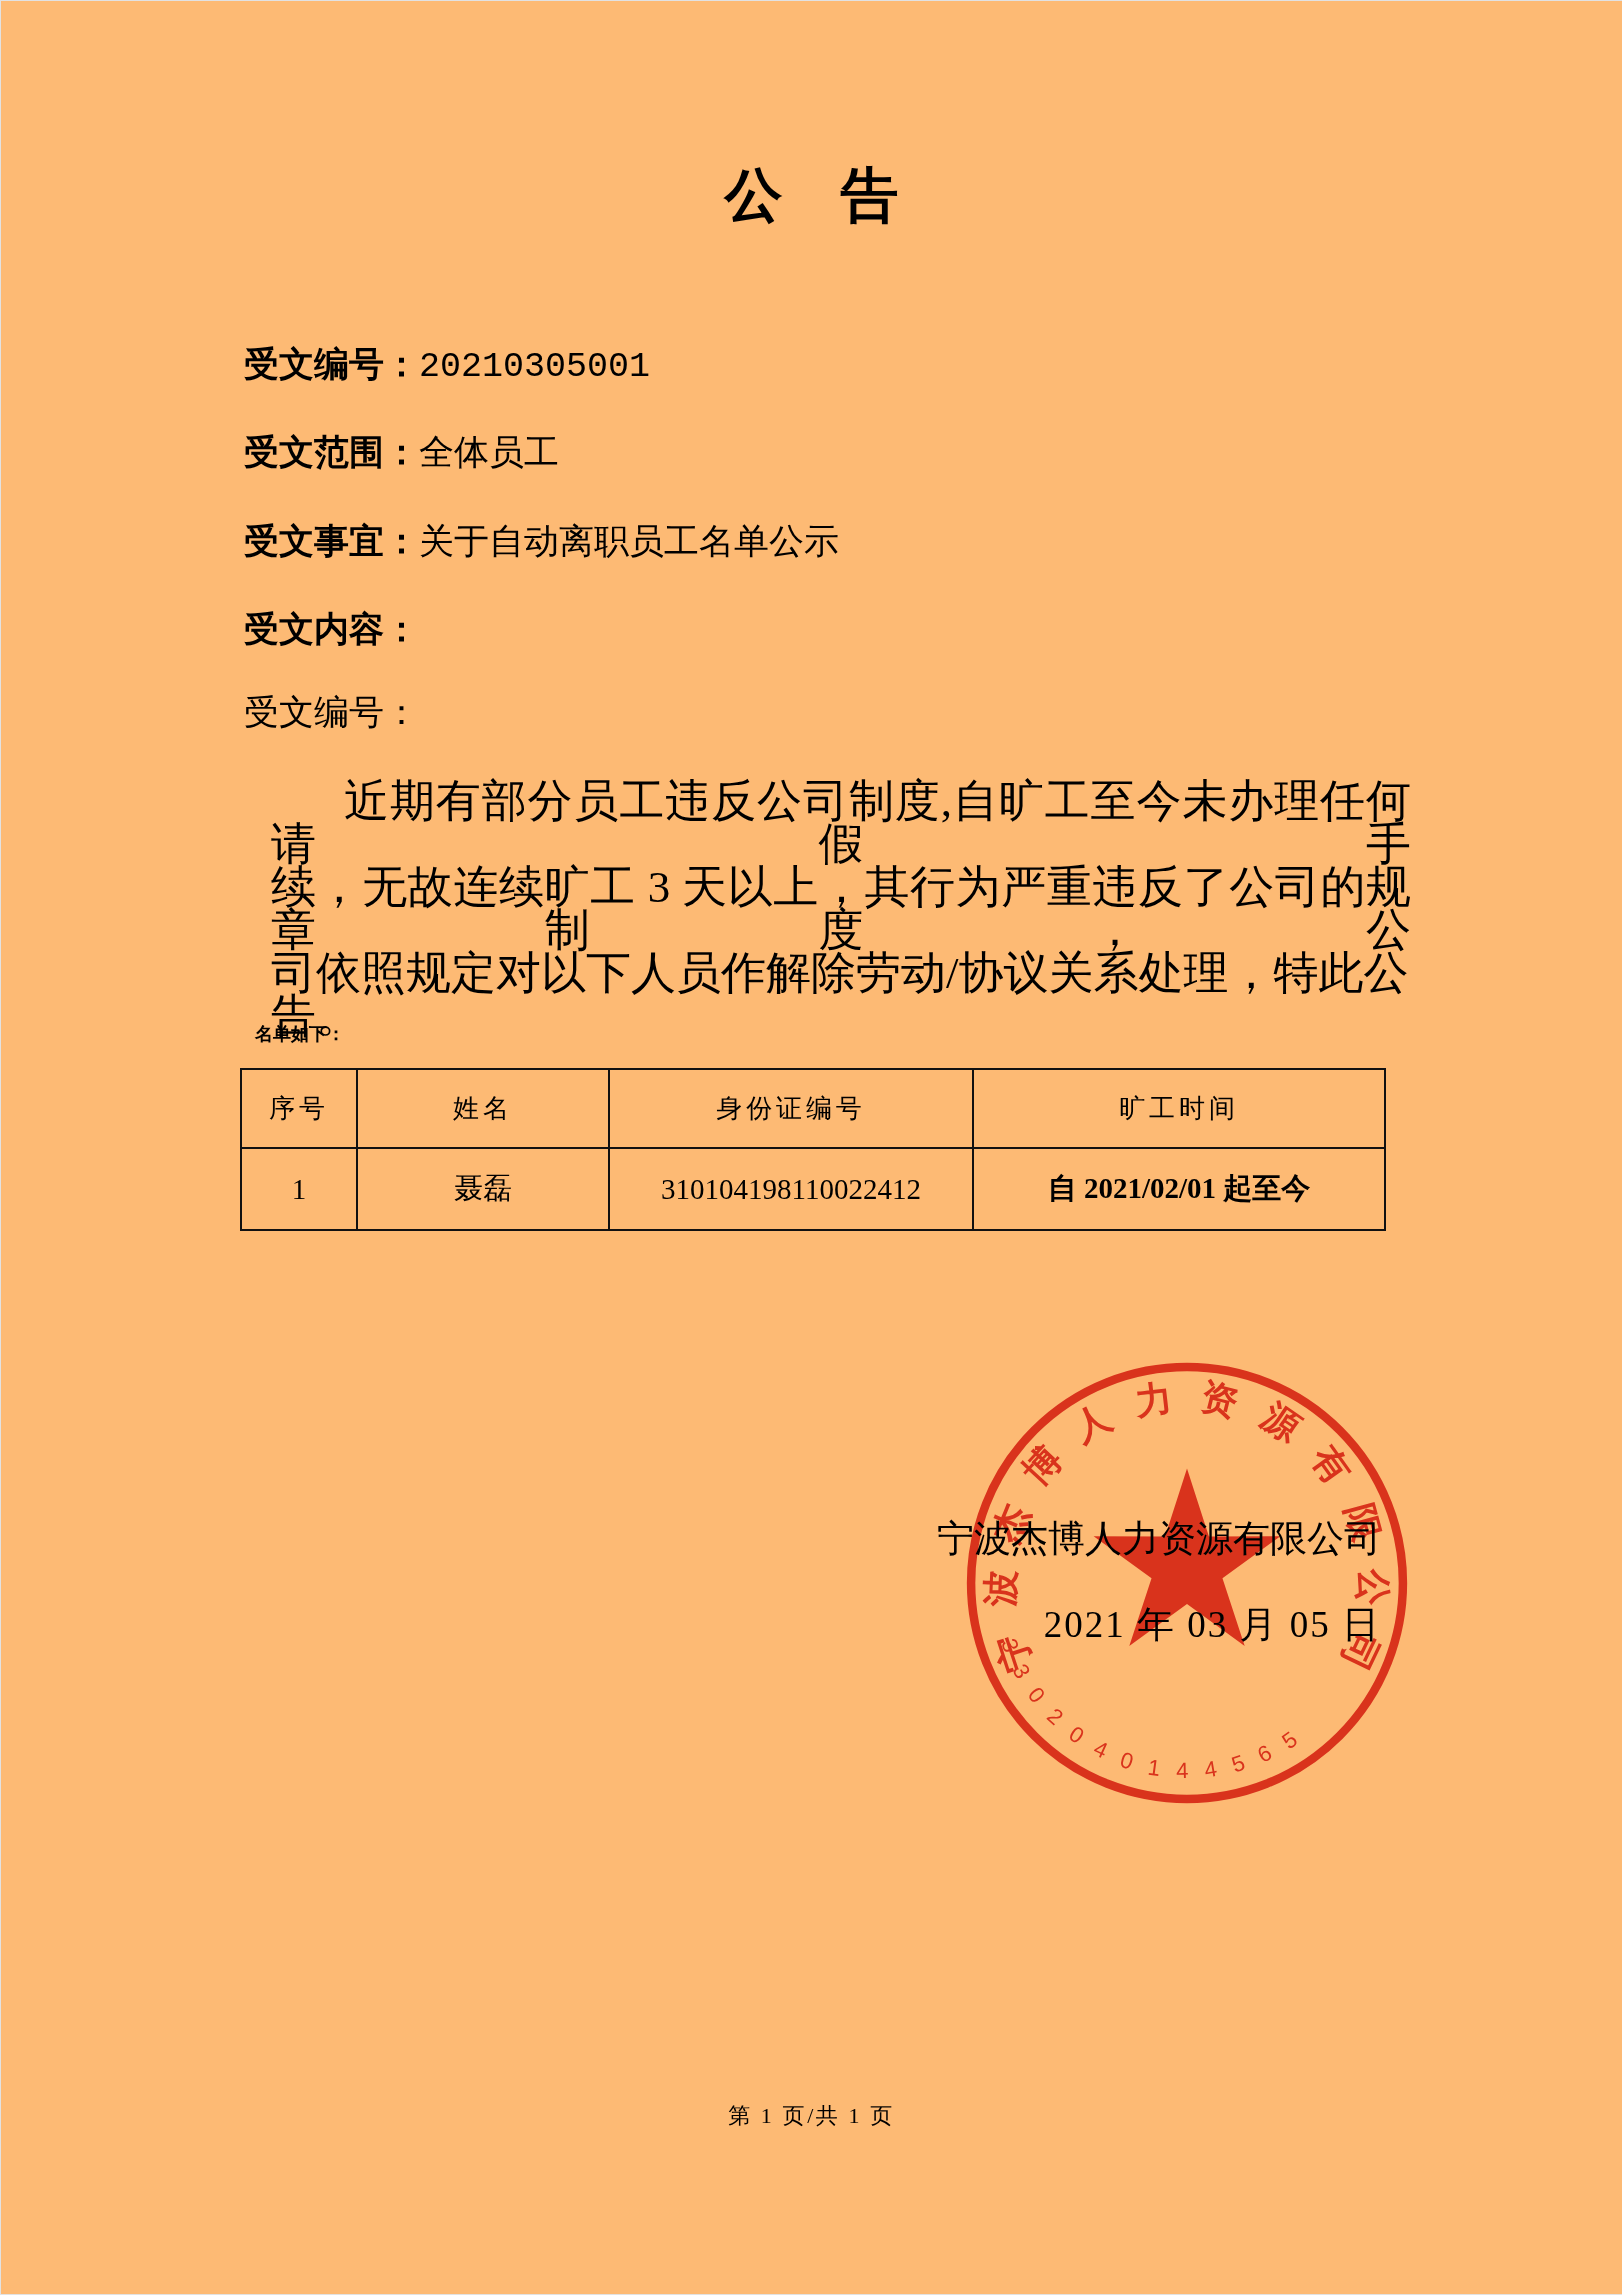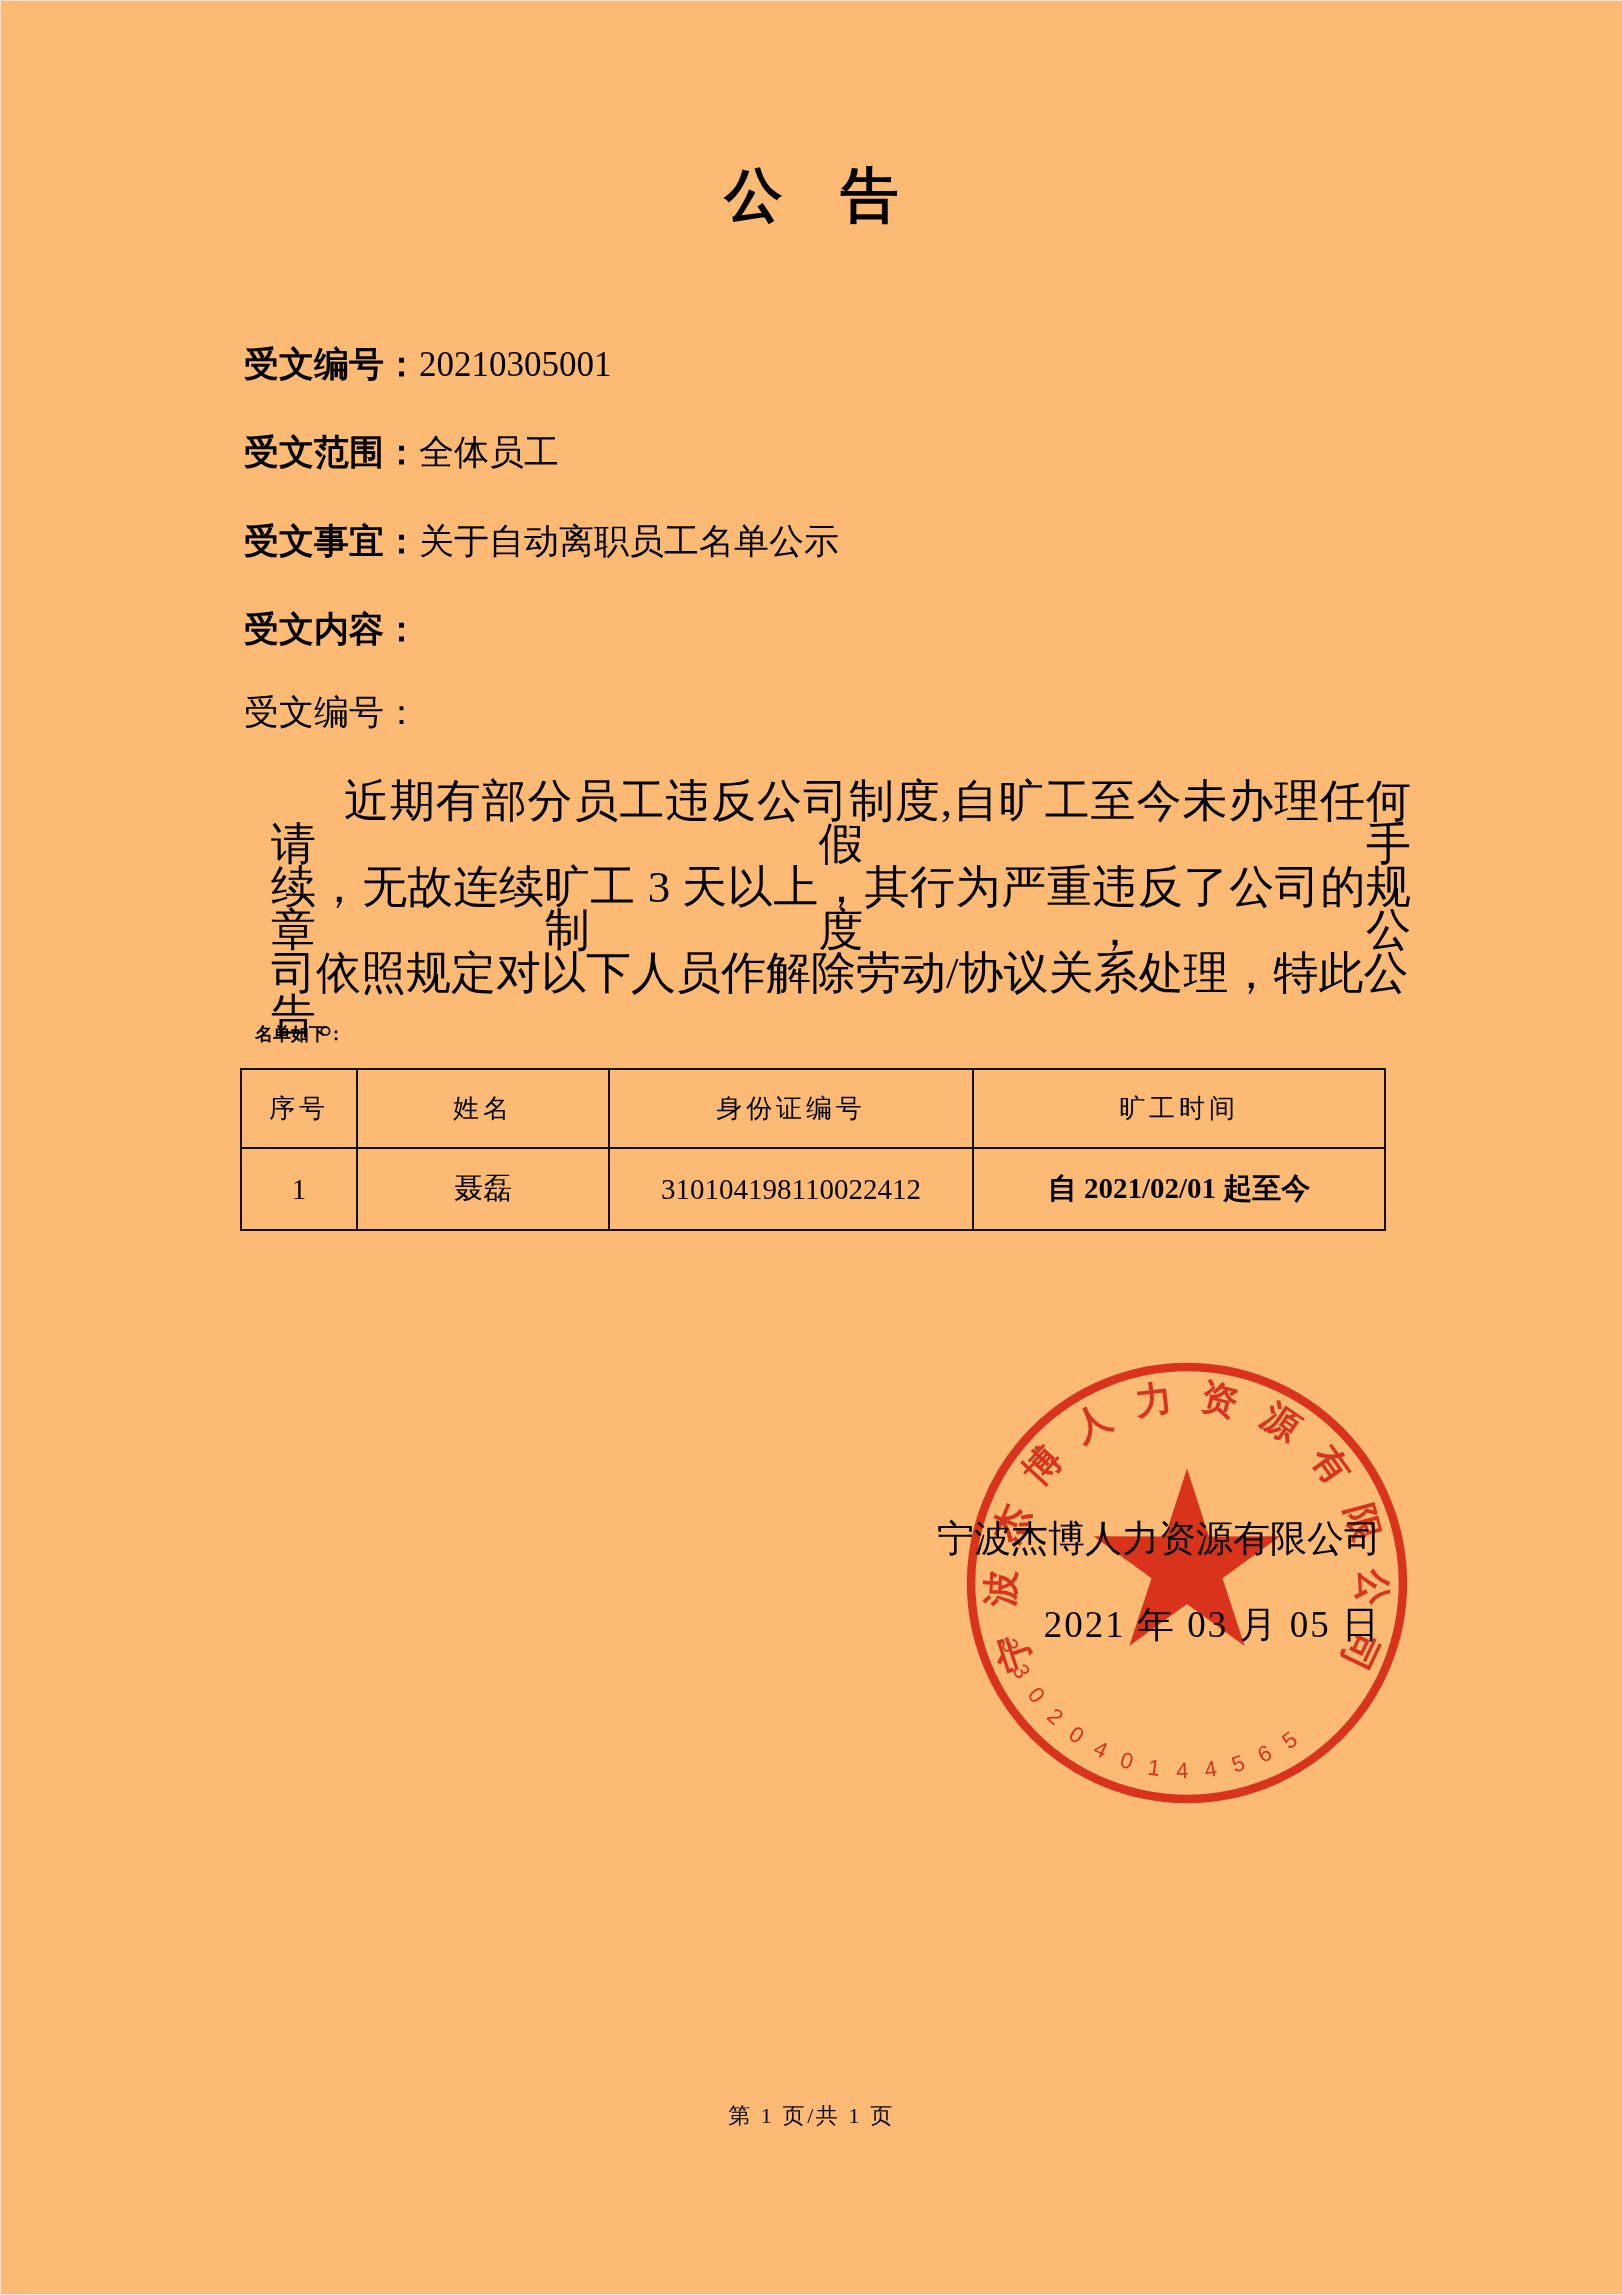--- a/index.html
+++ b/index.html
@@ -13,21 +13,21 @@
     color:#000;
     overflow:hidden;
   }
   .doc-title {
     position:absolute; top:161px; left:0; width:100%;
     text-align:center;
     font-size:58px; font-weight:bold; line-height:68px;
   }
   .meta-row { position:absolute; left:243px; font-size:35px; line-height:41px; white-space:nowrap; }
   .meta-label { font-weight:bold; }
-  .meta-value { font-weight:normal; }
+  .meta-value { font-weight:normal;font-family:Liberation Mono, monospace; }
   .m1 { top:343px; } .m2 { top:431px; } .m3 { top:520px; } .m4 { top:608px; }
   .salutation { position:absolute; left:243px; top:691px; font-size:35px; line-height:41px; }
   .para-line {
     position:absolute; left:242px; width:1140px;
     font-size:45px; line-height:43px;
     text-justify:inter-character;
     margin-left:28px;
   }
   .jfull { text-align:justify; text-align-last:justify; }
   .p1 { top:779px; text-indent:73px; }

